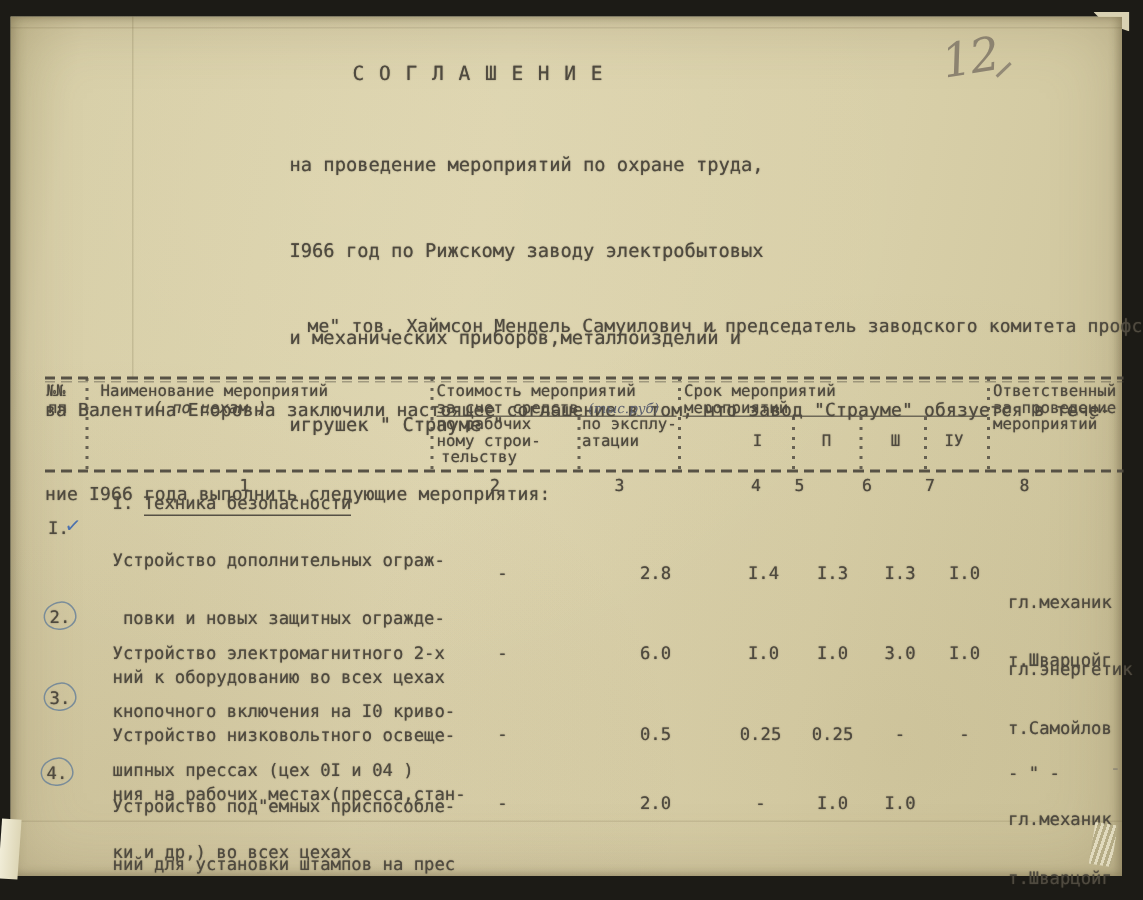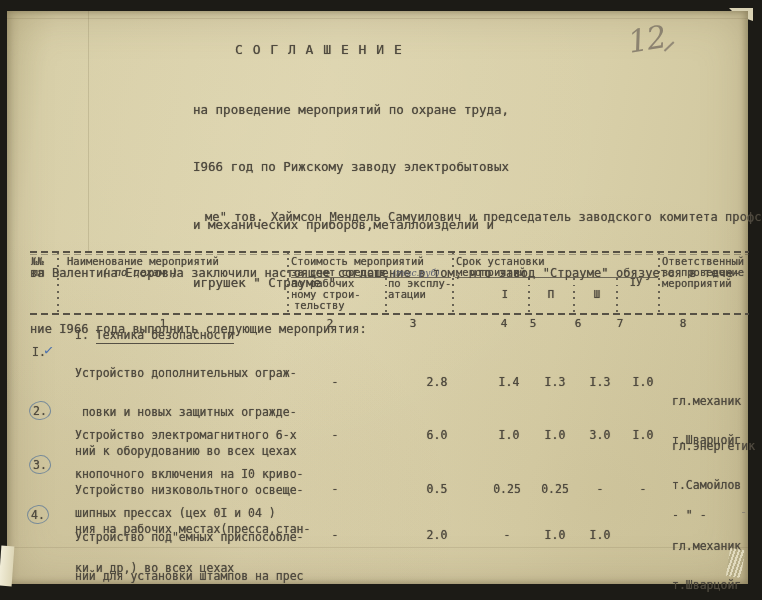--- a/index.html
+++ b/index.html
@@ -106,26 +106,26 @@
   <div class="t h" style="left:95px;top:256px;font-style:italic;">( по цехам )</div>
 
   <div class="t h" style="left:284px;top:245px;">Стоимость мероприятий</div>
   <div class="t h" style="left:284px;top:256px;"><span>за счет средств</span> <span class="note">(тыс.руб)</span></div>
   <div class="t h" style="left:284px;top:267px;">по рабочих</div>
   <div class="t h" style="left:284px;top:278px;">ному строи-</div>
   <div class="t h" style="left:287px;top:289px;">тельству</div>
   <div class="t h" style="left:381px;top:267px;">по эксплу-</div>
   <div class="t h" style="left:381px;top:278px;">атации</div>
 
-  <div class="t h" style="left:449px;top:245px;">Срок установки</div>
+  <div class="t h" style="left:449px;top:245px;">Срок мероприятий</div>
   <div class="t h" style="left:449px;top:256px;">мероприятий</div>
   <div class="t h val" style="left:498px;top:278px;">I</div>
   <div class="t h val" style="left:544px;top:278px;">П</div>
   <div class="t h val" style="left:590px;top:278px;">Ш</div>
-  <div class="t h val" style="left:629px;top:266px;">IУ</div>
+  <div class="t h val" style="left:629px;top:278px;">IУ</div>
 
   <div class="t h" style="left:655px;top:245px;">Ответственный</div>
   <div class="t h" style="left:655px;top:256px;">за проведение</div>
   <div class="t h" style="left:655px;top:267px;">мероприятий</div>
 
   <div class="t cnum" style="left:156px;top:306px;">1</div>
   <div class="t cnum" style="left:323px;top:306px;">2</div>
   <div class="t cnum" style="left:406px;top:306px;">3</div>
   <div class="t cnum" style="left:497px;top:306px;">4</div>
   <div class="t cnum" style="left:526px;top:306px;">5</div>
@@ -150,21 +150,21 @@
   <div class="t b val" style="left:636px;top:365px;">I.0</div>
   <div class="t b" style="left:665px;top:358px;">
     <div>гл.механик</div>
     <div>т.Шварцойг</div>
   </div>
 
   <div class="circ" style="left:22px;top:390px;">
       <span class="t2">2.</span>
     </div>
   <div class="t b" style="left:68px;top:392px;">
-    <div>Устройство электромагнитного 6-х</div>
+    <div>Устройство электромагнитного 2-х</div>
     <div>кнопочного включения на I0 криво-</div>
     <div>шипных прессах (цех 0I и 04 )</div>
   </div>
   <div class="t b val" style="left:328px;top:418px;">-</div>
   <div class="t b val" style="left:430px;top:418px;">6.0</div>
   <div class="t b val" style="left:502px;top:418px;">I.0</div>
   <div class="t b val" style="left:548px;top:418px;">I.0</div>
   <div class="t b val" style="left:593px;top:418px;">3.0</div>
   <div class="t b val" style="left:636px;top:418px;">I.0</div>
   <div class="t b" style="left:665px;top:403px;">

